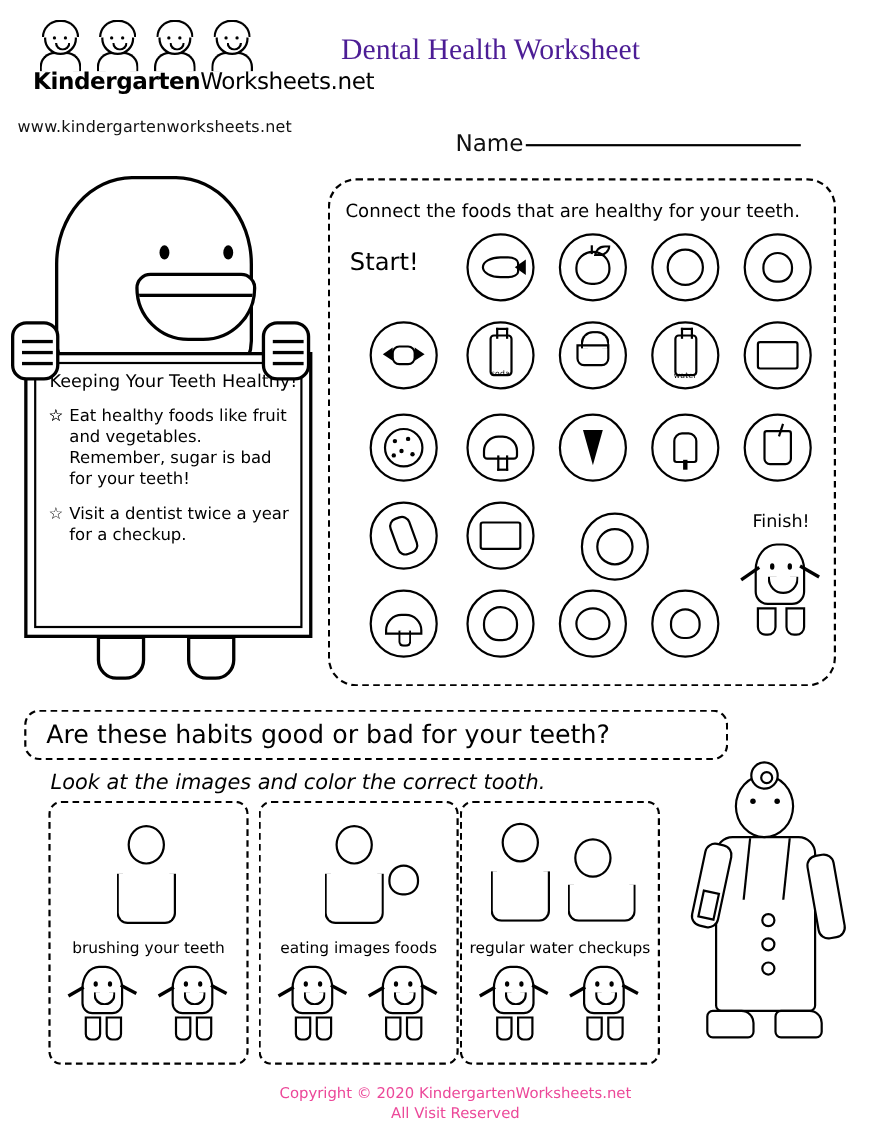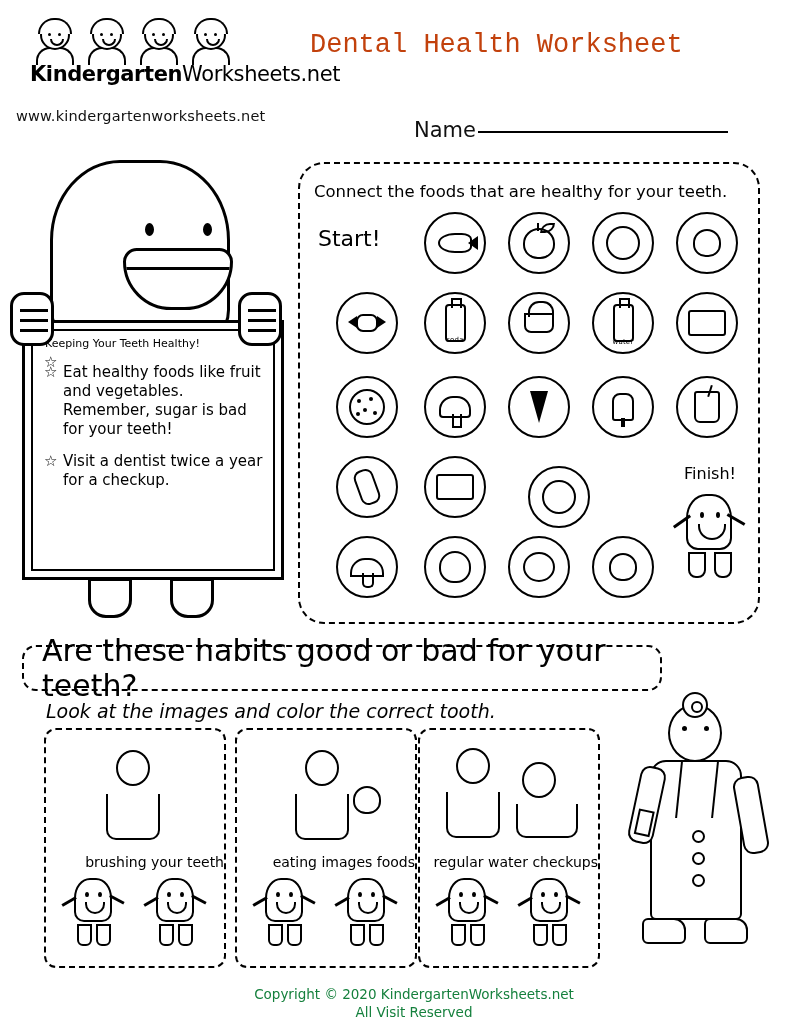--- a/index.html
+++ b/index.html
@@ -113,22 +113,22 @@
     font-size: 14.5px;
     letter-spacing: 0.2px;
     color: #111;
   }
 
   .worksheet-title {
     position: absolute;
     left: 310px;
     top: 30px;
     font-size: 27px;
-    font-family: Liberation Mono, monospace;
-    color: #c2410c;
+    font-family: Liberation Serif, serif;
+    color: #4c1d95;
   }
   .name-line {
     position: absolute;
     left: 414px;
     top: 118px;
     font-size: 21px;
     color: #111;
     white-space: nowrap;
   }
   .name-line .rule {
@@ -204,22 +204,22 @@
     position: absolute;
     left: 6px;
     top: 6px;
     right: 6px;
     bottom: 6px;
     border: 2px solid #000;
     box-sizing: border-box;
     padding: 6px 10px 0 12px;
   }
   .sign-title {
-    font-size: 11px;
-    margin-bottom: 3px;
+    font-size: 16px;
+    margin-bottom: 13px;
     white-space: nowrap;
   }
   .tip {
     position: relative;
     padding-left: 18px;
     font-size: 15px;
     line-height: 19px;
     margin-bottom: 13px;
   }
   .tip .star {
@@ -440,21 +440,21 @@
     top: 645px;
     width: 640px;
     height: 46px;
     border: 2.5px dashed #000;
     border-radius: 14px;
     box-sizing: border-box;
     display: flex;
     align-items: center;
     padding-left: 18px;
   }
-  .habits-banner span { font-size: 30px; }
+  .habits-banner span { font-size: 23px; }
   .habits-sub {
     position: absolute;
     left: 46px;
     top: 700px;
     font-size: 19px;
     font-style: italic;
   }
 
   .habit-card {
     position: absolute;
@@ -466,21 +466,21 @@
     box-sizing: border-box;
   }
   .habit-card.c1 { left: 44px; }
   .habit-card.c2 { left: 235px; }
   .habit-card.c3 { left: 418px; }
   .habit-caption {
     position: absolute;
     left: 0;
     right: 0;
     top: 124px;
-    text-align: right;
+    text-align: center;
     font-size: 14px;
   }
   .habit-scene {
     position: absolute;
     left: 20px;
     top: 12px;
     right: 20px;
     height: 105px;
   }
   .person-head {
@@ -558,21 +558,21 @@
   .d-shoe.r { left: 76px; }
 
   
   .footer {
     position: absolute;
     left: 0;
     right: 0;
     top: 985px;
     text-align: center;
     font-size: 13.5px;
-    color: #15803d;
+    color: #ec4899;
     line-height: 18px;
     padding-left: 28px;
   }
 </style>
 </head>
 <body>
 
 <div class="page">
 
   <div class="logo-block">

